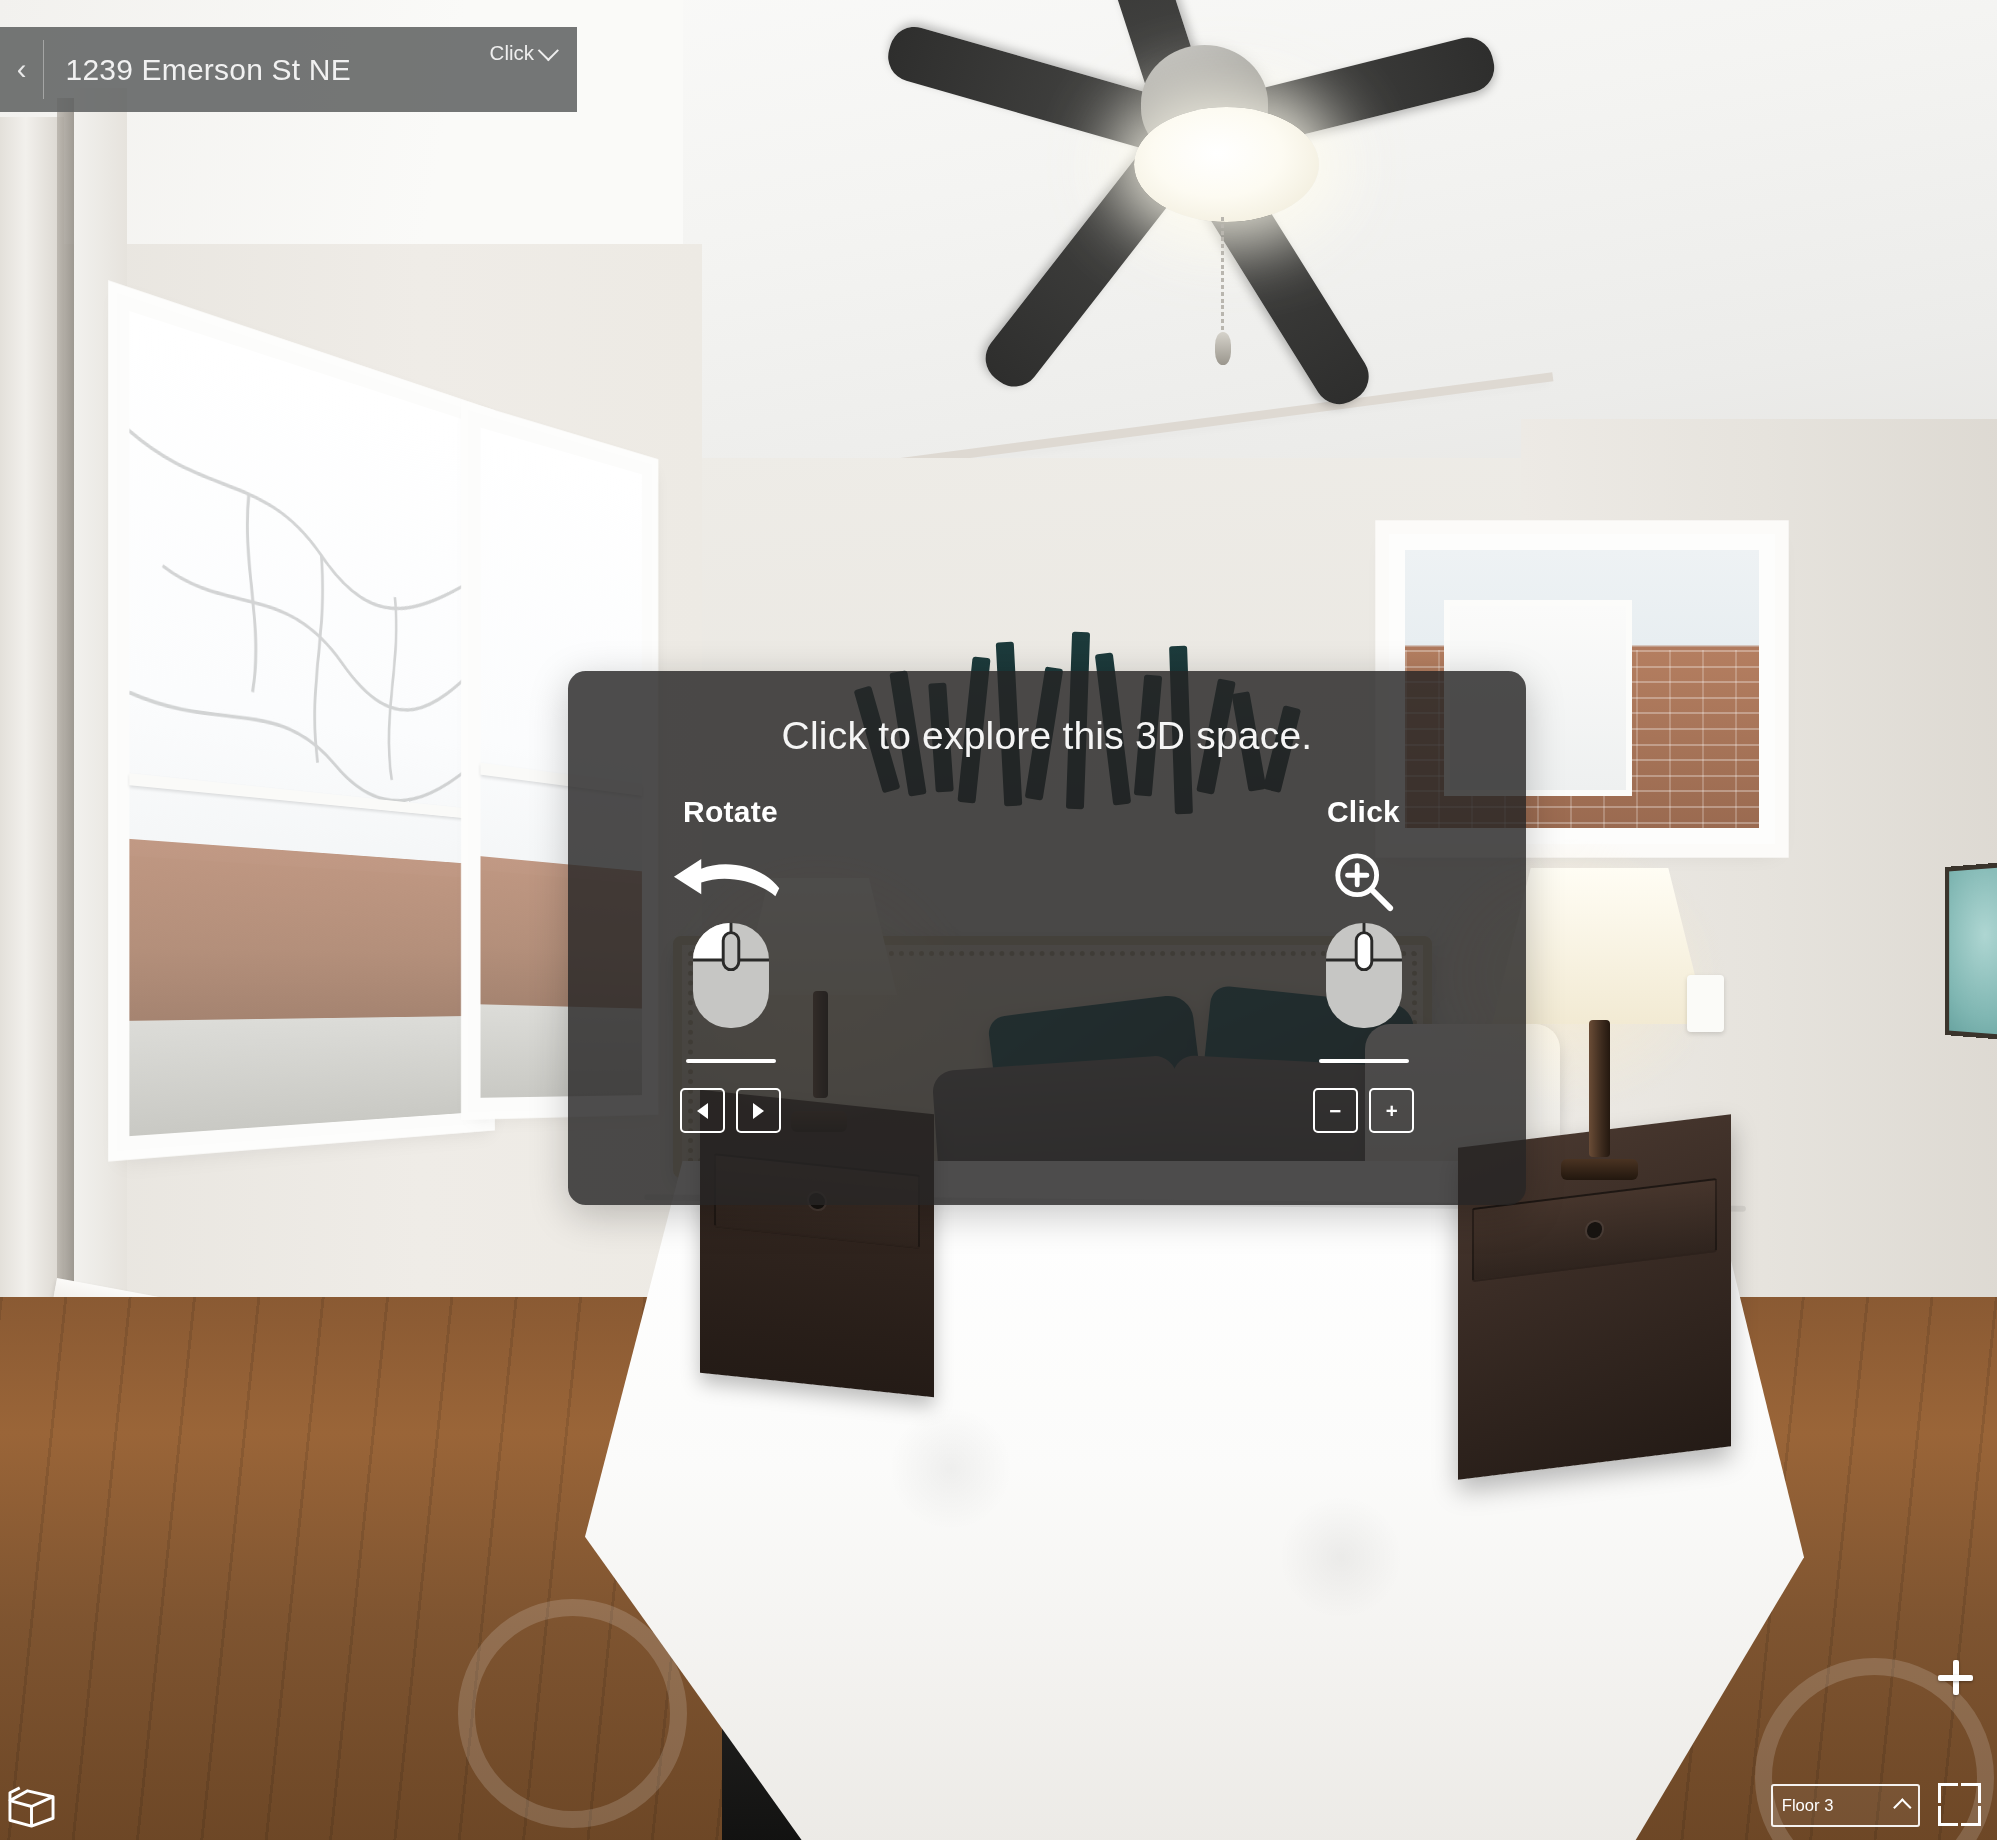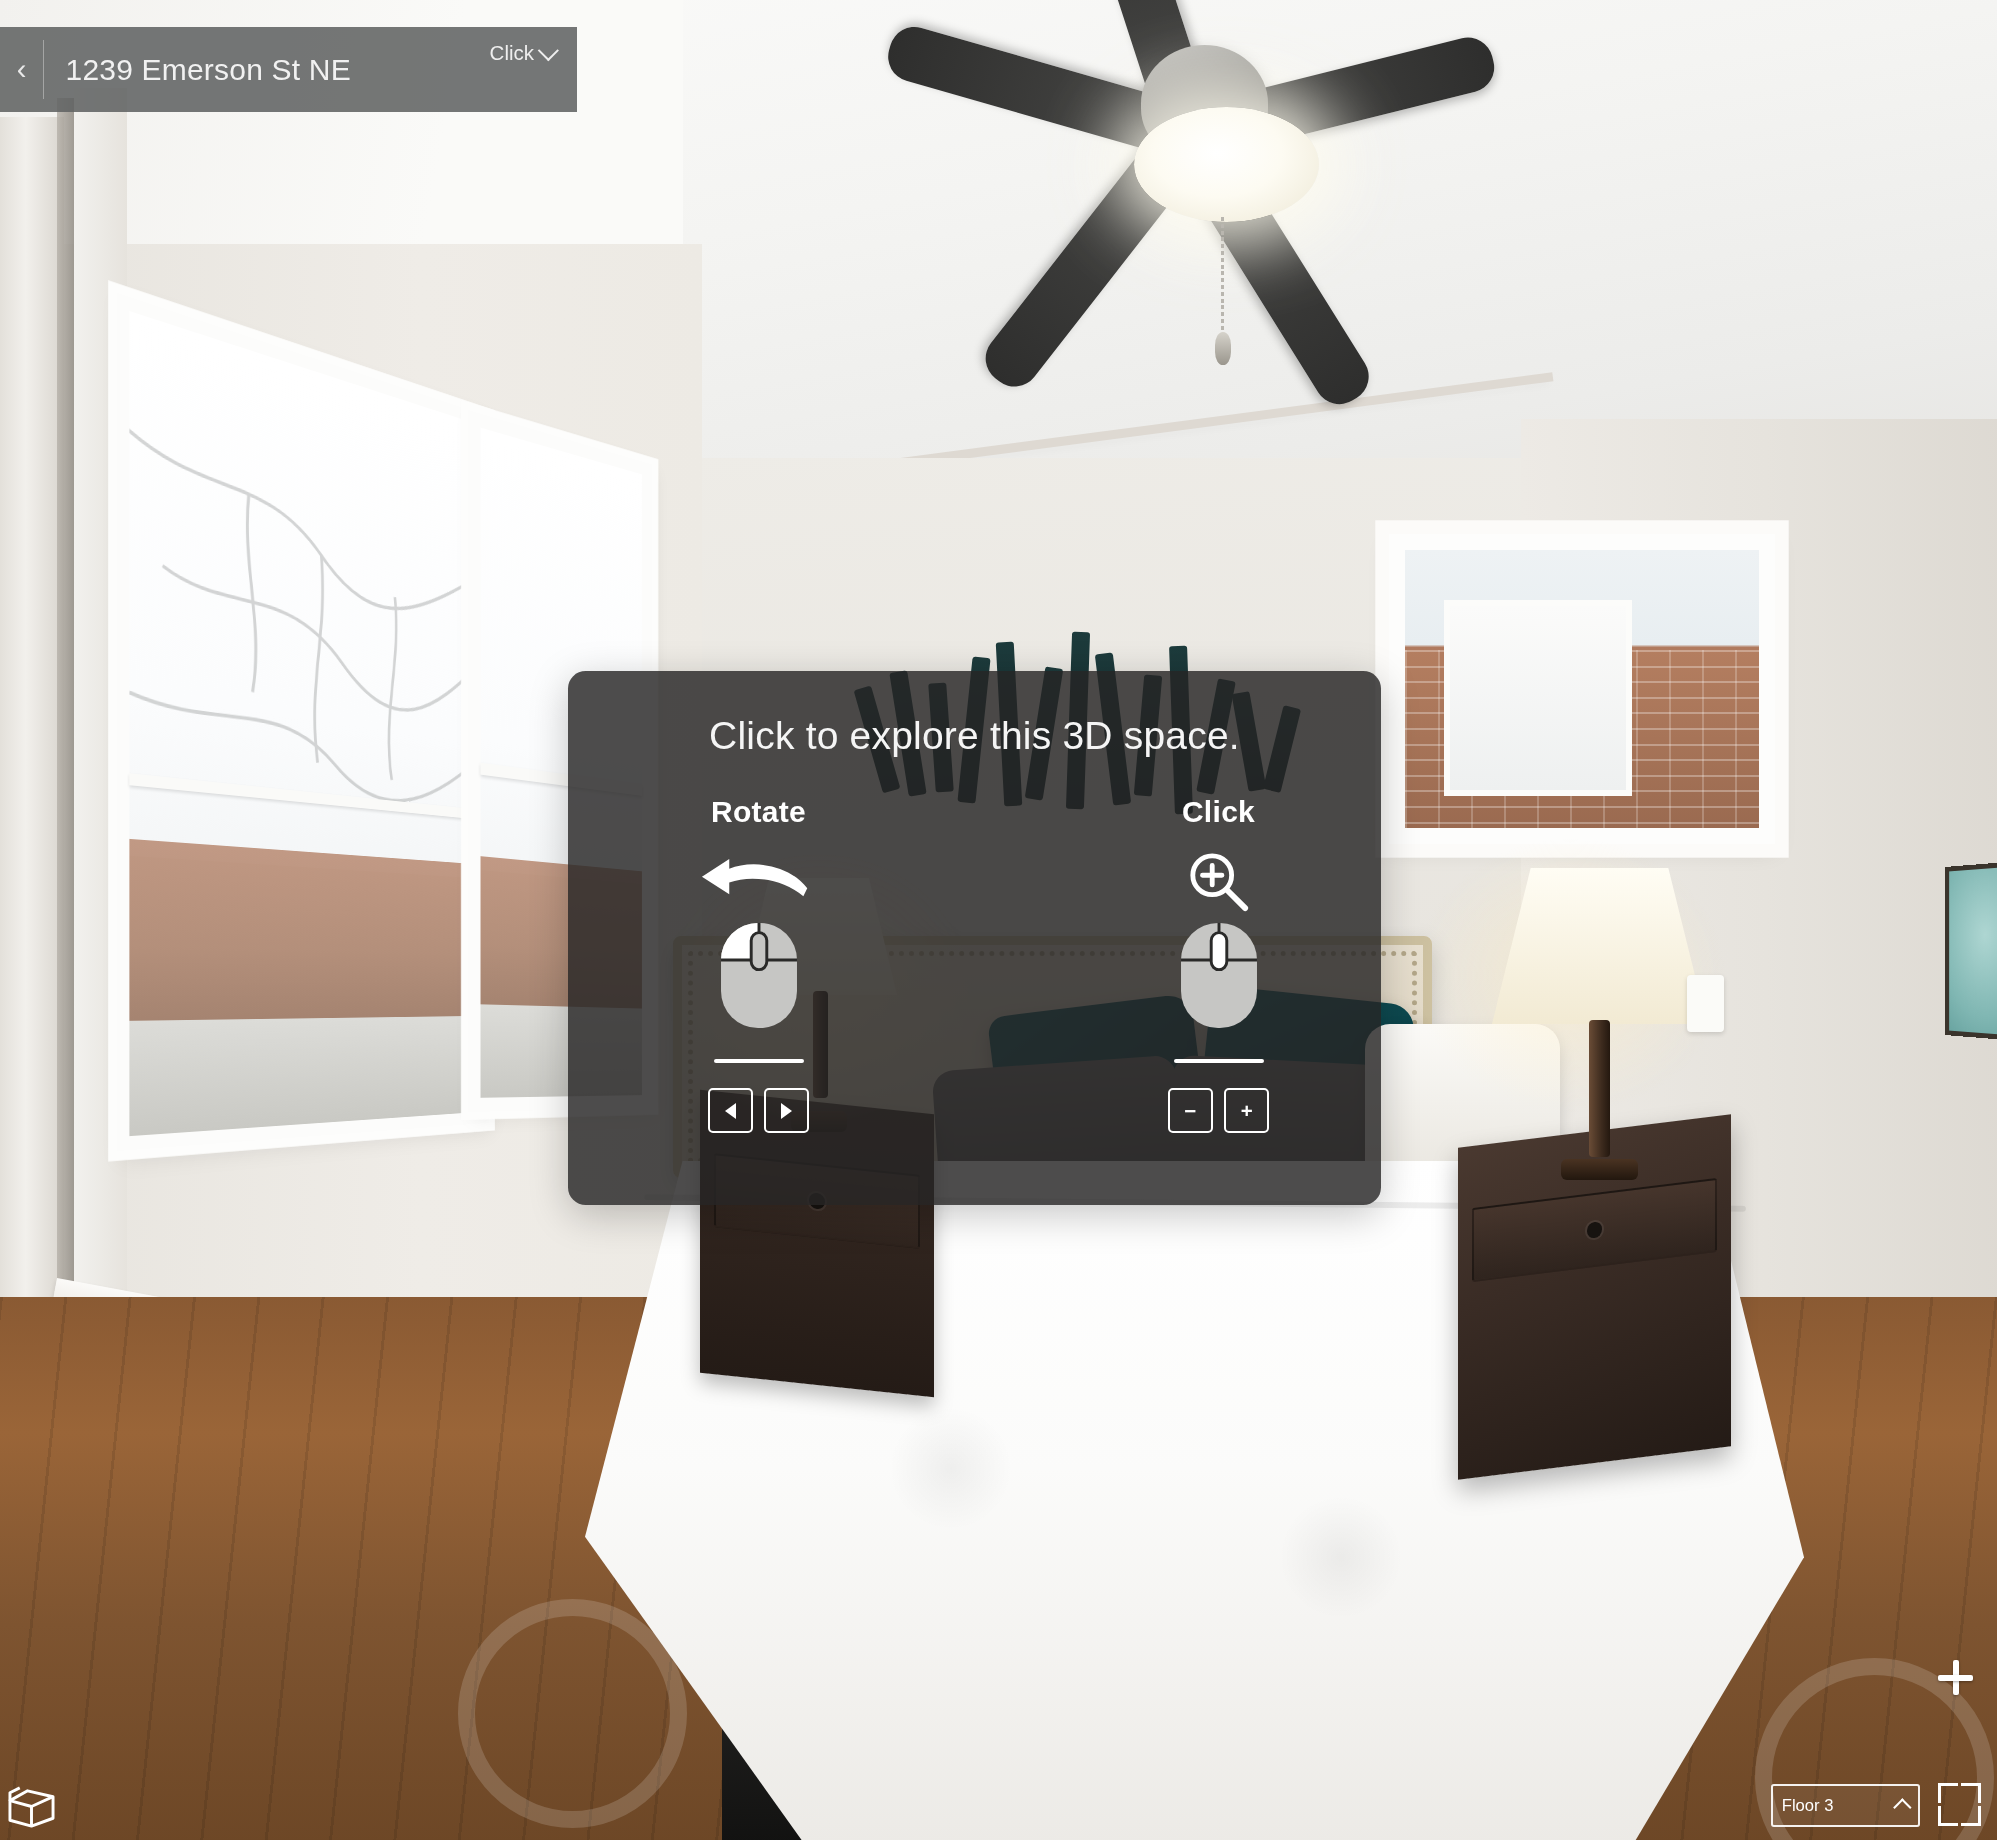--- a/index.html
+++ b/index.html
@@ -346,34 +346,33 @@
     display:flex; align-items:center; gap:6.8px; cursor:pointer;
   }
   .chev-down {
     display:inline-block; width:12.7px; height:12.7px;
     border-right:2.5px solid #eee; border-bottom:2.5px solid #eee;
     transform: rotate(45deg); margin-top:-4.9px;
   }
 
   
   .overlay {
-    position:absolute; left:568px; top:671px; width:813px; height:534px;
+    position:absolute; left:568px; top:671px; width:958px; height:534px;
     background: rgba(38,37,36,.82);
     border-radius:17.6px;
     color:#fff;
     box-shadow: 0 9.8px 39px rgba(0,0,0,.22);
   }
   .overlay-title {
     text-align:center; font-size:39px; font-weight:400;
     color:#f5f5f5; margin-top:43px; letter-spacing:0.2px;
   }
   .ctrl-row {
     display:flex; justify-content:space-between;
     padding: 37px 55px 0 55px;
-    margin-left: 28px;
   }
   .ctrl { width:215px; text-align:center; }
   .ctrl-label {
     font-size:30px; font-weight:700; color:#ffffff; letter-spacing:0.3px;
   }
   .ctrl-gesture { height:70px; margin-top:17.6px; display:flex; align-items:center; justify-content:center; }
   .ctrl-mouse { margin-top:2px; display:flex; justify-content:center; }
   .ctrl-sep {
     width:90px; height:4.9px; background:#ffffff; border-radius:2.9px;
     margin:27px auto 0 auto;

